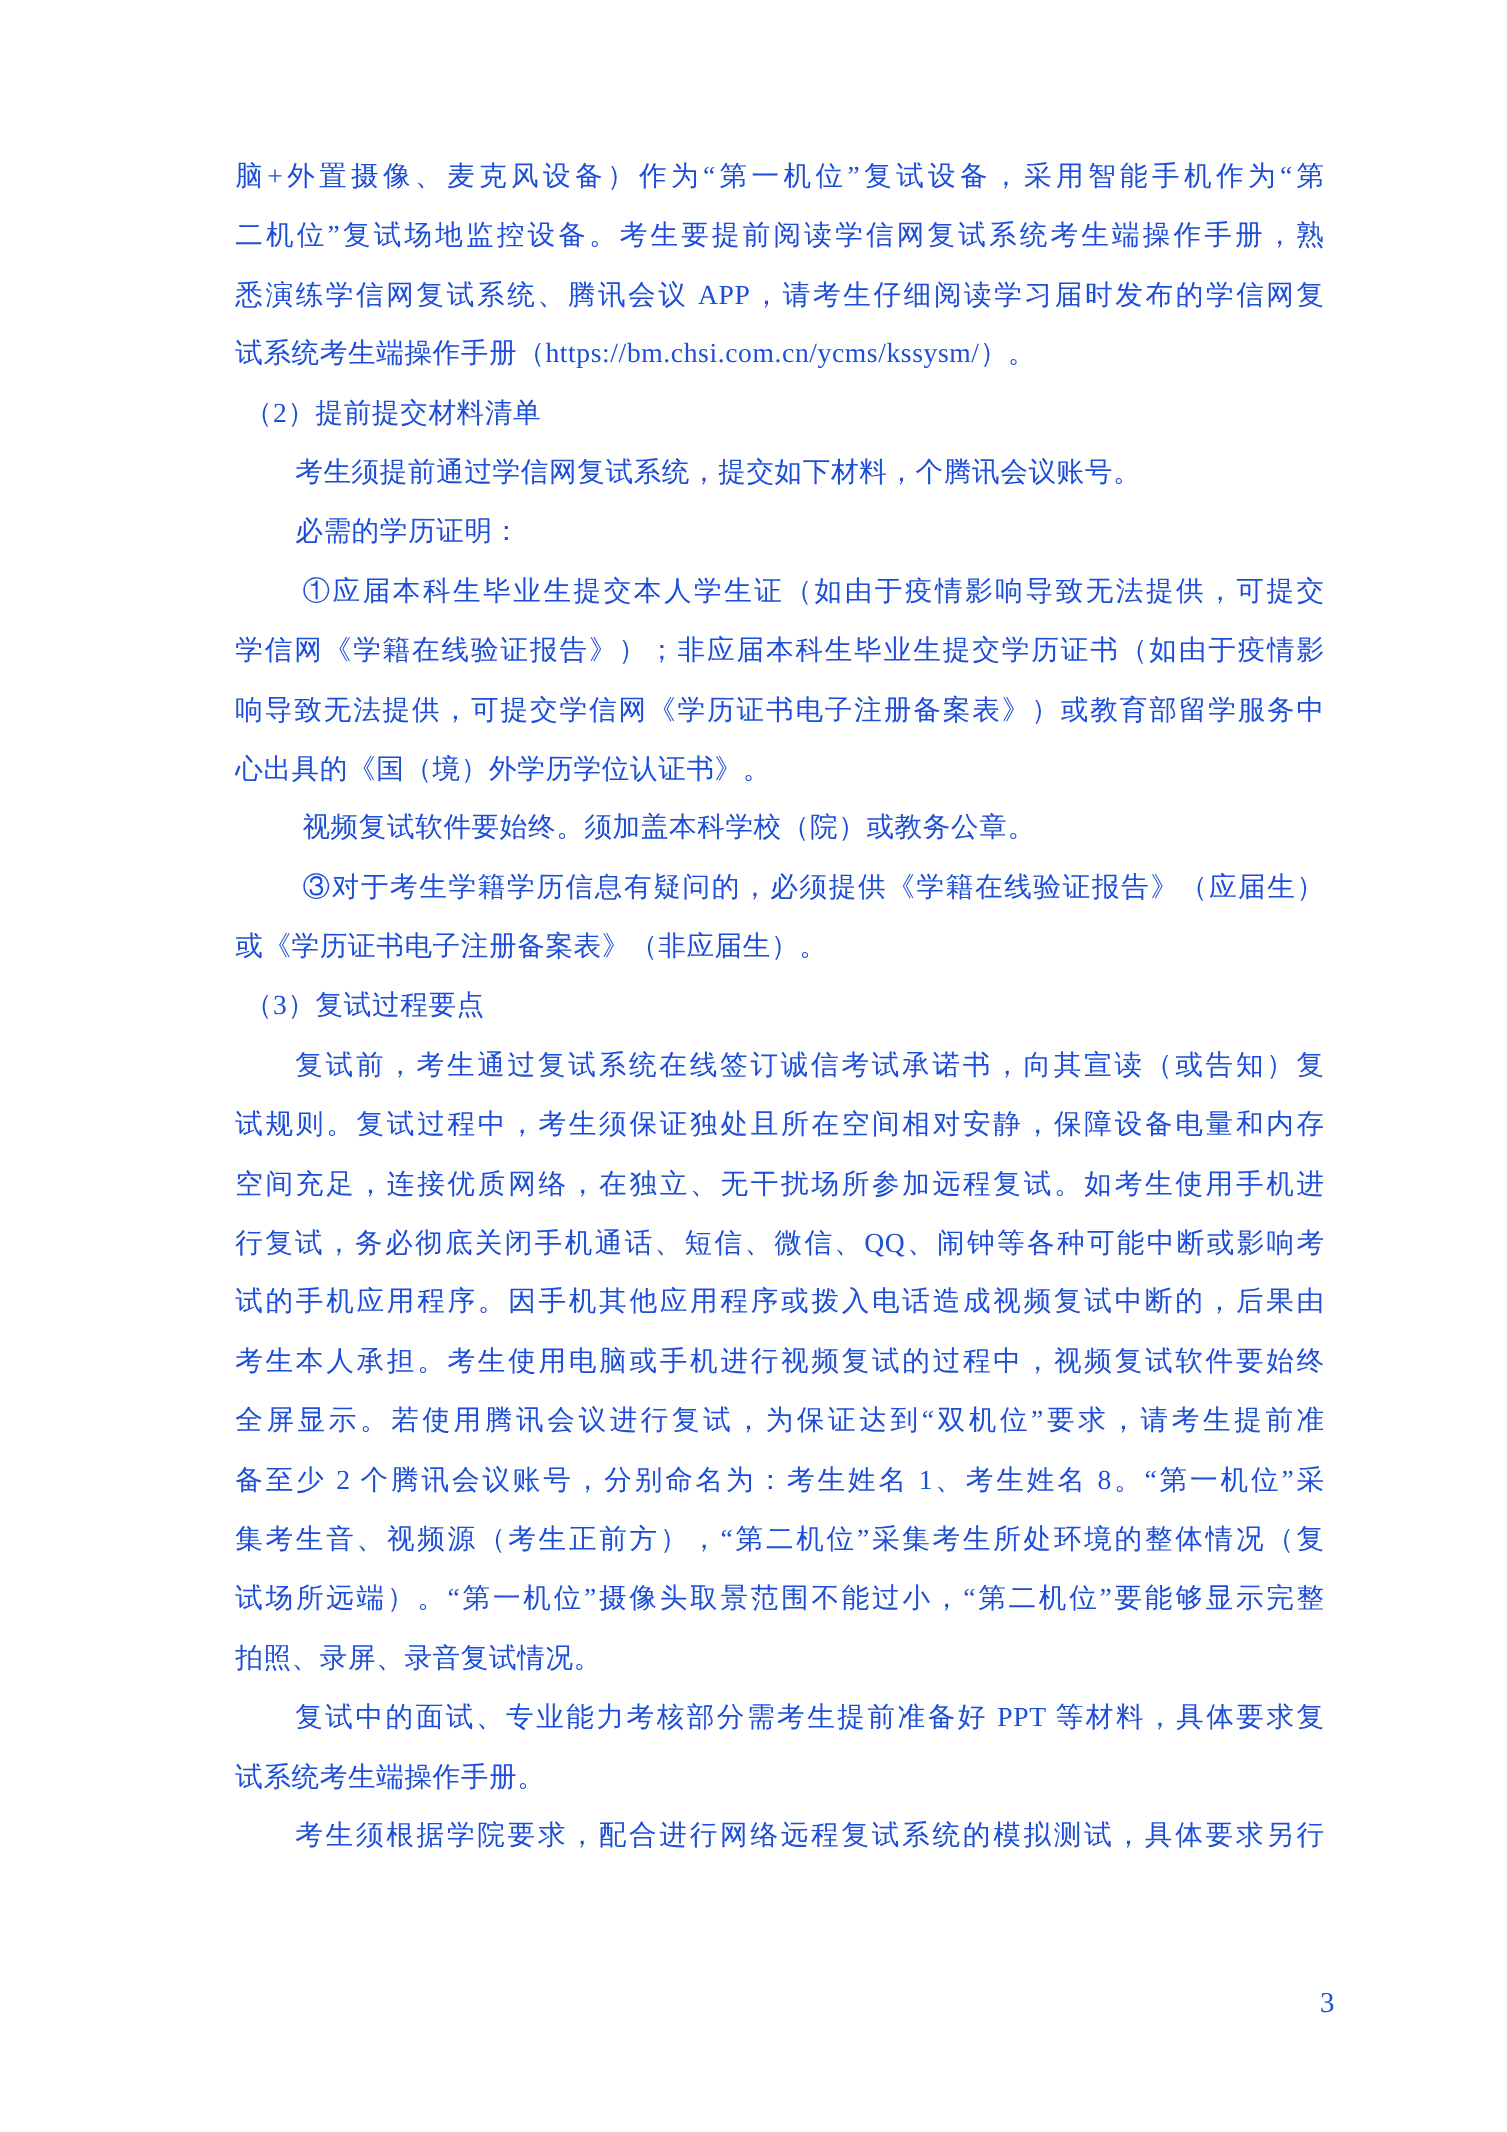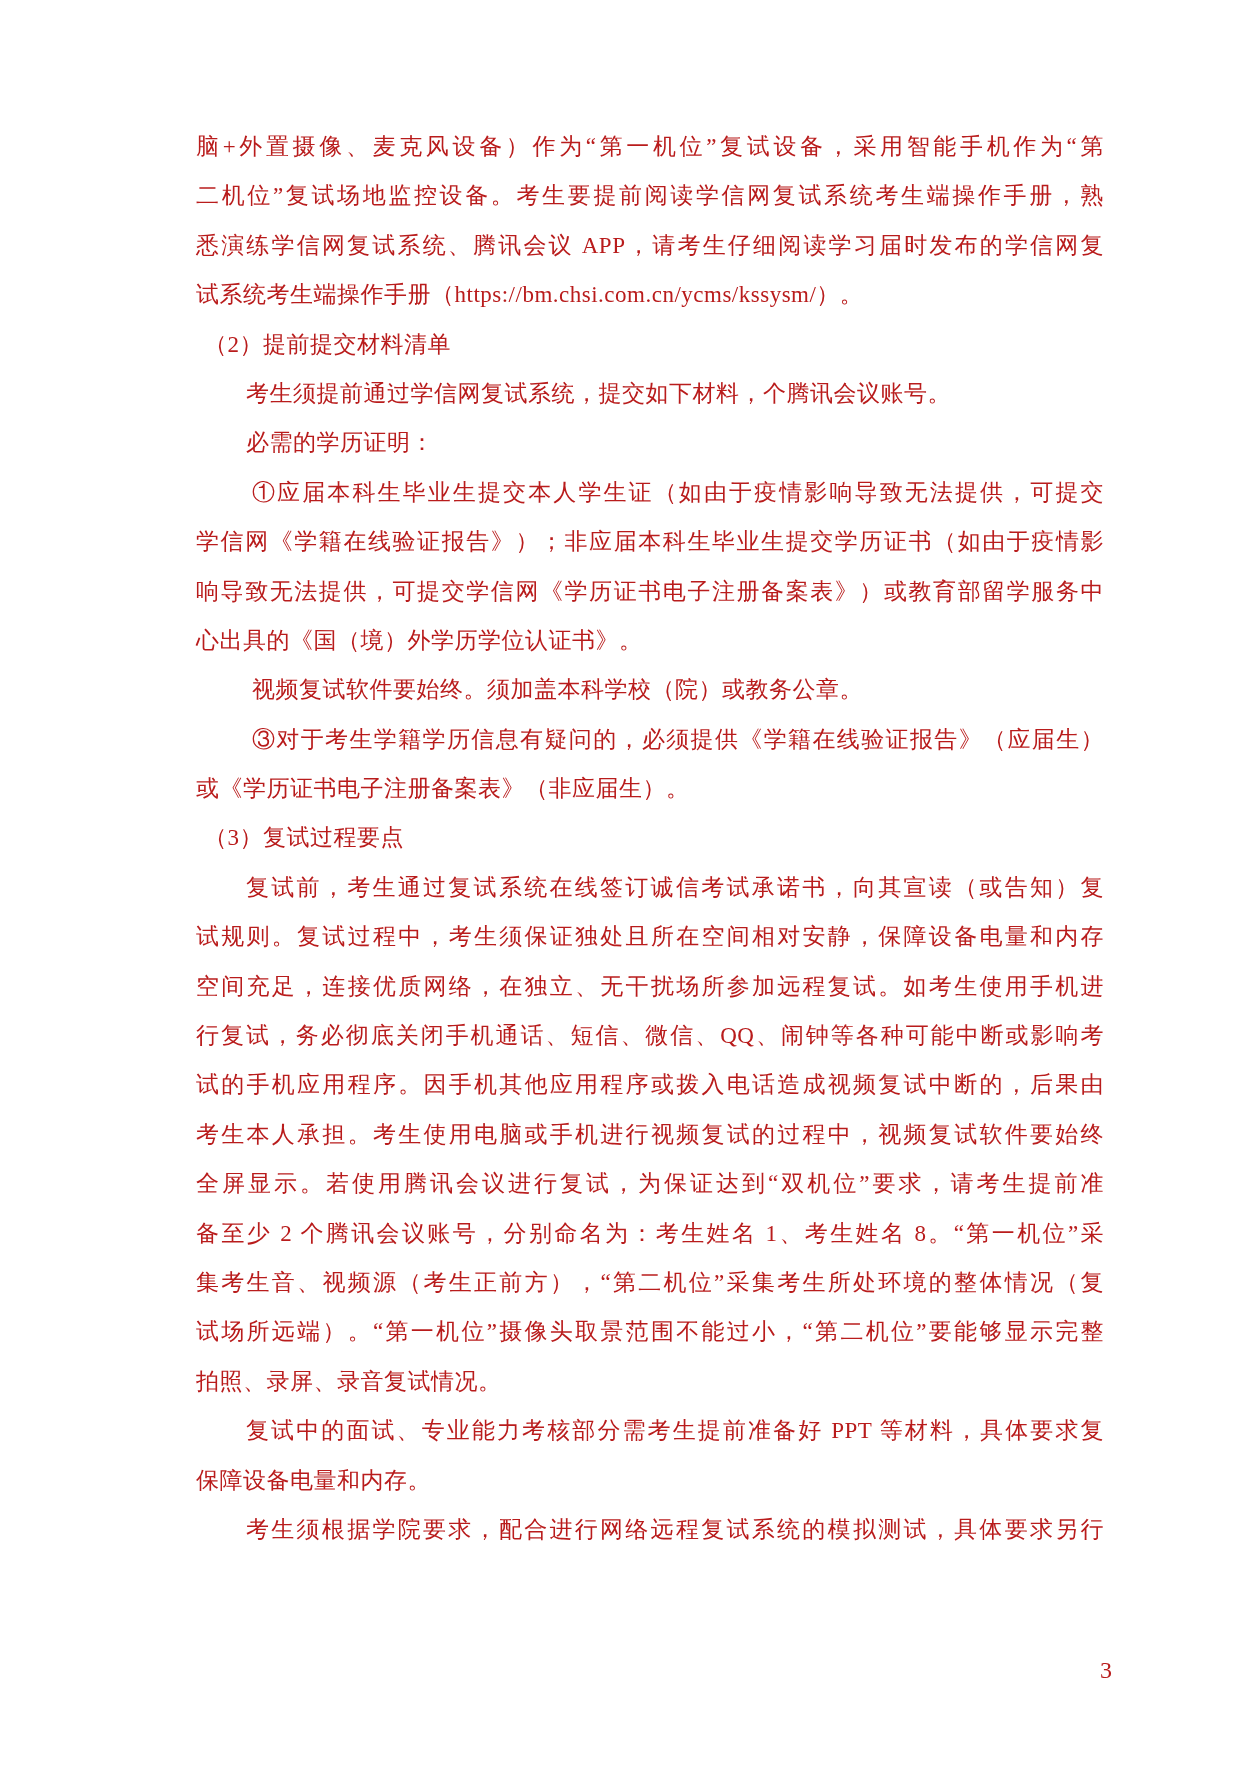--- a/index.html
+++ b/index.html
@@ -37,21 +37,21 @@
     top: 1656px;
     width: 32px;
     text-align: center;
     font-size: 24px;
     line-height: 28px;
   }
 </style>
 </head>
 <body>
 
-<div class="doc-page" style="background: rgb(255, 255, 255); color: #b91c1c;">
+<div class="doc-page" style="background: rgb(255, 255, 255); color: #1d4ed8;">
   <div class="text-block" id="text-block">
       <div class="line fill" style="padding-left: 0px;">脑+外置摄像、麦克风设备）作为“第一机位”复试设备，采用智能手机作为“第</div>
       <div class="line fill" style="padding-left: 0px;">二机位”复试场地监控设备。考生要提前阅读学信网复试系统考生端操作手册，熟</div>
       <div class="line fill" style="padding-left: 0px;">悉演练学信网复试系统、腾讯会议 APP，请考生仔细阅读学习届时发布的学信网复</div>
       <div class="line" style="padding-left: 0px; font-family: Liberation Serif, serif;">试系统考生端操作手册（https://bm.chsi.com.cn/ycms/kssysm/）。</div>
       <div class="line" style="padding-left: 8px;">（2）提前提交材料清单</div>
       <div class="line" style="padding-left: 50px;">考生须提前通过学信网复试系统，提交如下材料，个腾讯会议账号。</div>
       <div class="line" style="padding-left: 50px;">必需的学历证明：</div>
       <div class="line fill" style="padding-left: 56px;">①应届本科生毕业生提交本人学生证（如由于疫情影响导致无法提供，可提交</div>
       <div class="line fill" style="padding-left: 0px;">学信网《学籍在线验证报告》）；非应届本科生毕业生提交学历证书（如由于疫情影</div>
@@ -66,17 +66,17 @@
       <div class="line fill" style="padding-left: 0px;">空间充足，连接优质网络，在独立、无干扰场所参加远程复试。如考生使用手机进</div>
       <div class="line fill" style="padding-left: 0px;">行复试，务必彻底关闭手机通话、短信、微信、QQ、闹钟等各种可能中断或影响考</div>
       <div class="line fill" style="padding-left: 0px;">试的手机应用程序。因手机其他应用程序或拨入电话造成视频复试中断的，后果由</div>
       <div class="line fill" style="padding-left: 0px;">考生本人承担。考生使用电脑或手机进行视频复试的过程中，视频复试软件要始终</div>
       <div class="line fill" style="padding-left: 0px;">全屏显示。若使用腾讯会议进行复试，为保证达到“双机位”要求，请考生提前准</div>
       <div class="line fill" style="padding-left: 0px;">备至少 2 个腾讯会议账号，分别命名为：考生姓名 1、考生姓名 8。“第一机位”采</div>
       <div class="line fill" style="padding-left: 0px;">集考生音、视频源（考生正前方），“第二机位”采集考生所处环境的整体情况（复</div>
       <div class="line fill" style="padding-left: 0px;">试场所远端）。“第一机位”摄像头取景范围不能过小，“第二机位”要能够显示完整</div>
       <div class="line" style="padding-left: 0px;">拍照、录屏、录音复试情况。</div>
       <div class="line fill" style="padding-left: 50px;">复试中的面试、专业能力考核部分需考生提前准备好 PPT 等材料，具体要求复</div>
-      <div class="line" style="padding-left: 0px;">保障设备电量和内存。</div>
+      <div class="line" style="padding-left: 0px;">试系统考生端操作手册。</div>
       <div class="line fill" style="padding-left: 50px;">考生须根据学院要求，配合进行网络远程复试系统的模拟测试，具体要求另行</div>
     </div>
   <div class="page-number">3</div>
 </div>
 
 </body></html>

